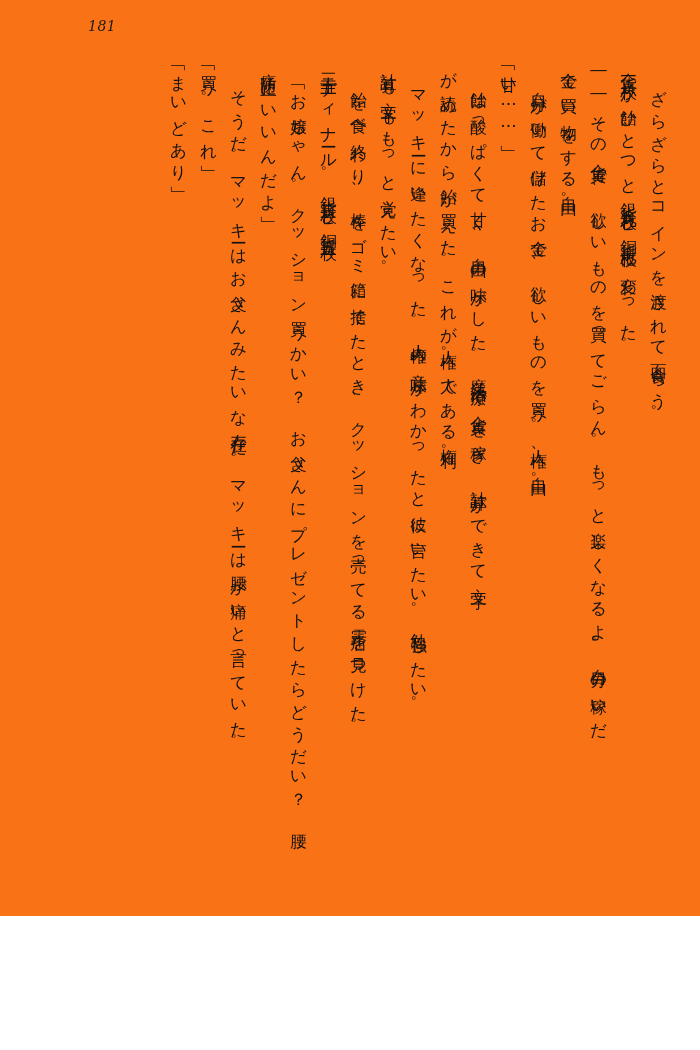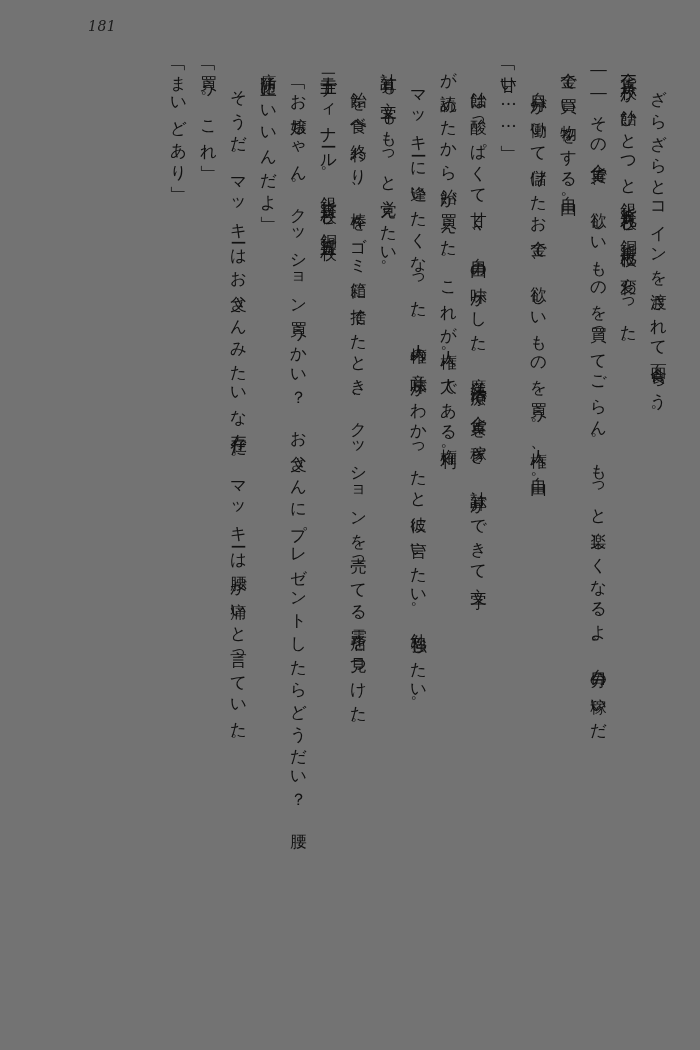--- a/index.html
+++ b/index.html
@@ -11,22 +11,22 @@
     width: 700px;
     height: 1050px;
     font-family: "DejaVu Serif", "Liberation Serif", serif;
     color: #111111;
     overflow: hidden;
     position: relative;
   }
   .page {
     position: relative;
     width: 700px;
-    height: 1050px;
-    background: #737373;
+    height: 916px;
+    background: #f97316;
     box-sizing: border-box;
   }
   .page-number {
     position: absolute;
     top: 18px;
     left: 88px;
     font-size: 14px;
     font-style: italic;
     font-family: "DejaVu Serif", "Liberation Serif", serif;
     color: #1a1a1a;

